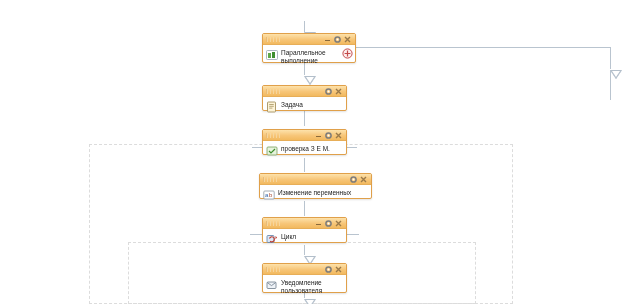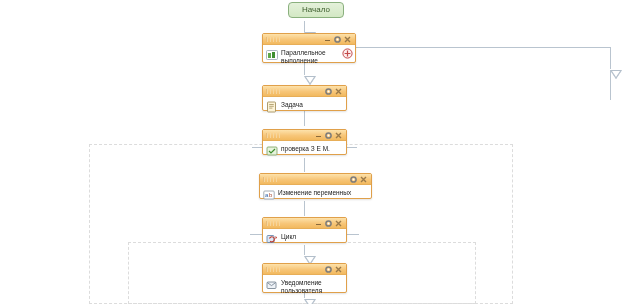--- a/index.html
+++ b/index.html
@@ -187,23 +187,20 @@
 
   <div class="conn-h" style="left:250px; top:234px; width:12px;"></div>
   <div class="conn-h" style="left:347px; top:234px; width:12px;"></div>
 
   <div class="conn-v" style="left:304px; top:245px; height:10px;"></div>
   <div class="arrow-down" style="left:304px; top:256px;"></div>
 
   <div class="conn-v" style="left:304px; top:292px; height:6px;"></div>
   <div class="arrow-down" style="left:304px; top:299px;"></div>
 
-  <div class="node-start" style="left:288px; top:2px; width:56px; height:16px;">
-    <span>Начало</span>
-  </div>
 
   <div class="node" style="left:262px; top:33px; width:94px; height:30px;">
     <div class="node-title">
       <span class="grip"></span>
       <span class="title-spacer"></span>
       <span class="tbtn">
         <svg width="9" height="9" viewBox="0 0 9 9">
             <rect x="2" y="5" width="5" height="1" fill="#8a6a3a"></rect>
           </svg>
       </span>

